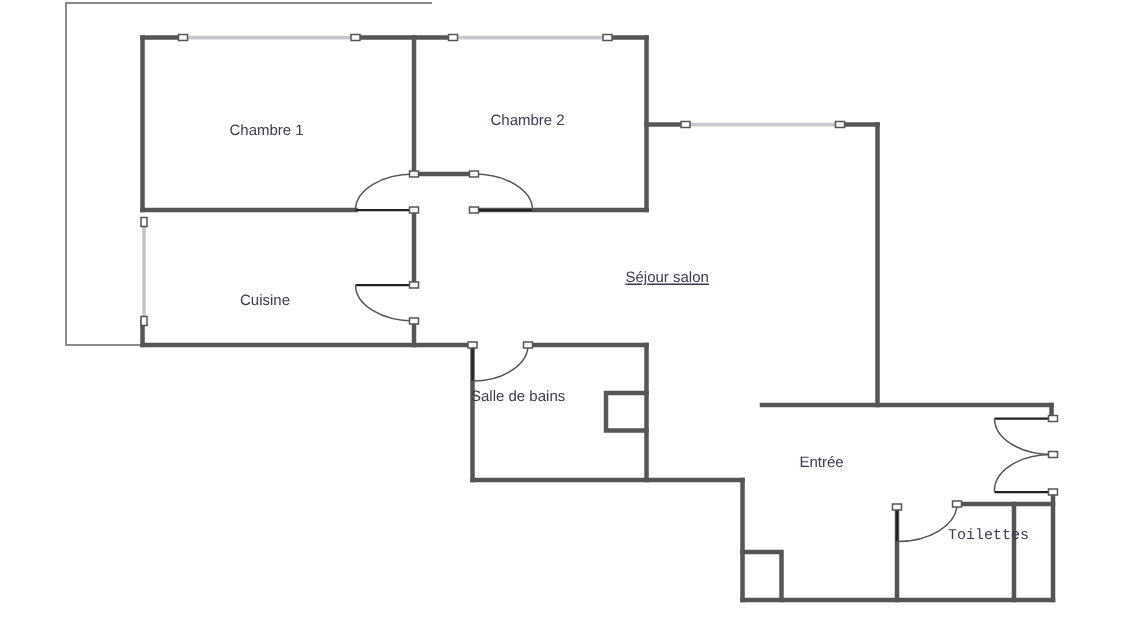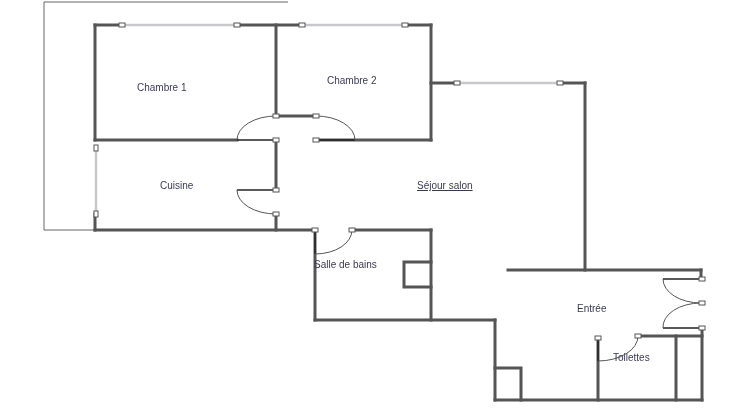--- a/index.html
+++ b/index.html
@@ -108,19 +108,19 @@
     <rect x="312" y="228" width="6" height="4"></rect>
     <rect x="349" y="228" width="6" height="4"></rect>
     <rect x="595" y="336" width="6" height="4"></rect>
     <rect x="635" y="334" width="6" height="4"></rect>
     <rect x="699" y="277" width="6" height="4"></rect>
     <rect x="699" y="301" width="6" height="4"></rect>
     <rect x="699" y="326" width="6" height="4"></rect>
   </g>
 </svg>
 
-<div class="room-label" style="left:137px;top:82px;">Chambre  1</div>
+<div class="room-label" style="left:153px;top:82px;">Chambre  1</div>
 <div class="room-label" style="left:327px;top:75px;">Chambre  2</div>
-<div class="room-label" style="left:160px;top:180px;">Cuisine</div>
+<div class="room-label" style="left:160px;top:195px;">Cuisine</div>
 <div class="room-label" style="left:417px;top:180px;text-decoration:underline;">Séjour salon</div>
 <div class="room-label" style="left:314px;top:259px;">Salle de bains</div>
-<div class="room-label" style="left:533px;top:303px;margin-left:44px;">Entrée</div>
-<div class="room-label" style="left:613px;top:352px;">Toilettes</div>
+<div class="room-label" style="left:533px;top:303px;">Entrée</div>
+<div class="room-label" style="left:632px;top:352px;font-family:Liberation Mono, monospace;">Toilettes</div>
 
 </body></html>

